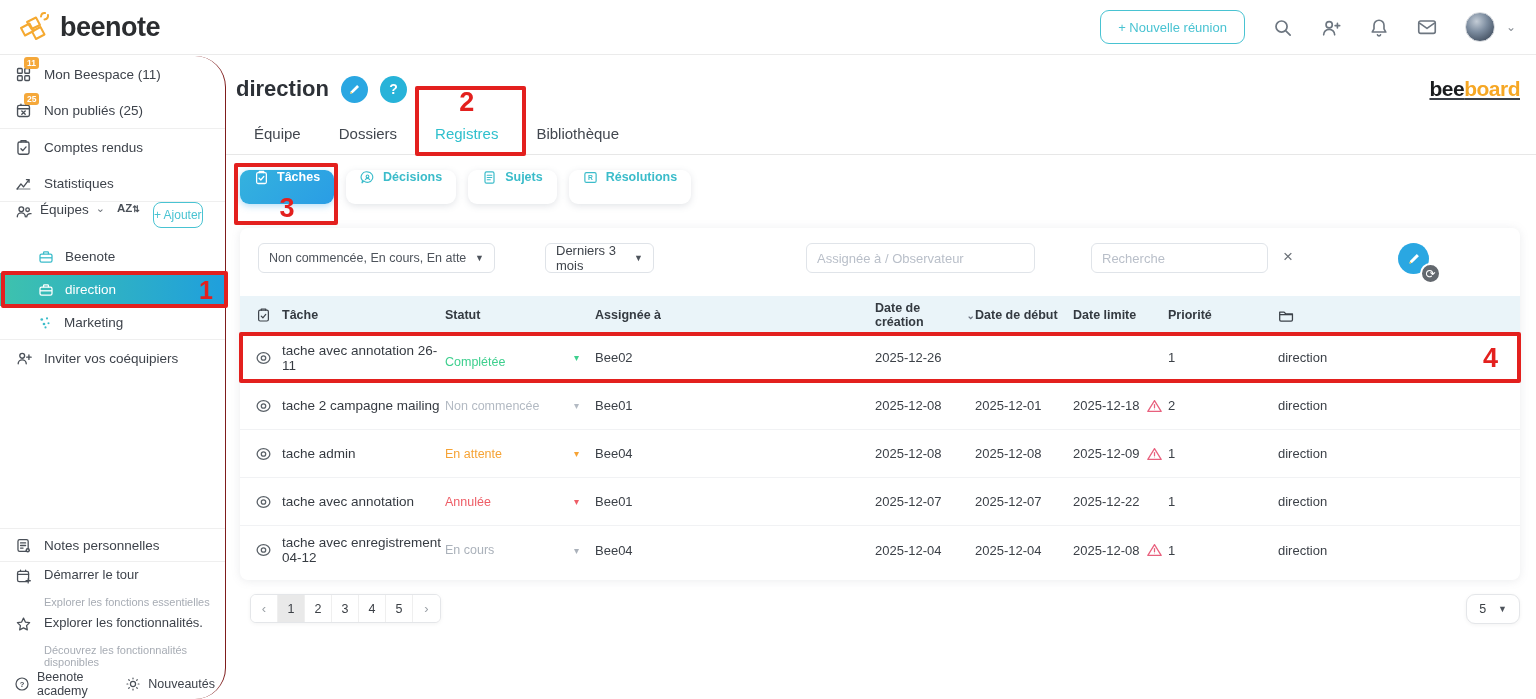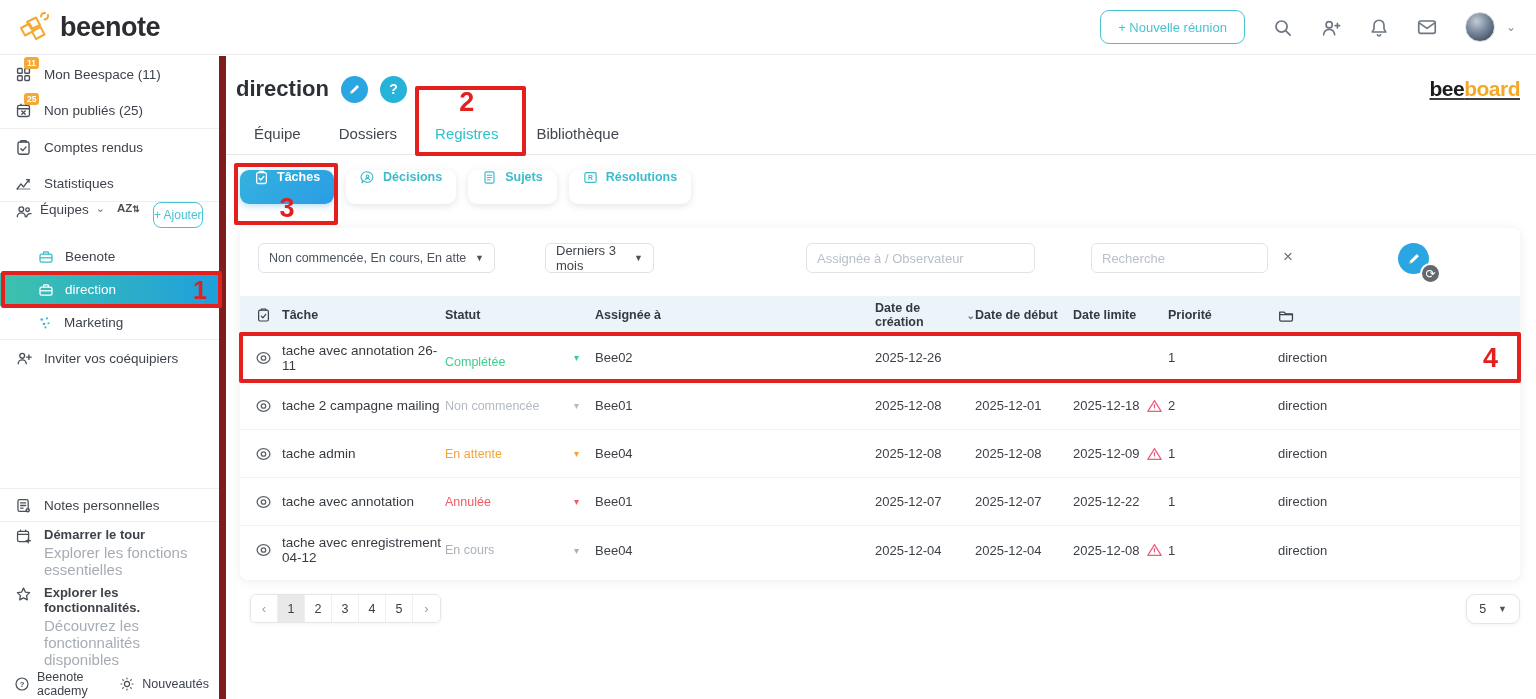--- a/index.html
+++ b/index.html
@@ -10,38 +10,38 @@
   .topbar{position:absolute;top:0;left:0;right:0;height:55px;background:#fff;border-bottom:1px solid #ebebeb;display:flex;align-items:center;padding:0 20px 0 14px;z-index:20;}
   .logo{display:flex;align-items:center;gap:6px;cursor:pointer;}
   .logo-text{font-size:27px;font-weight:700;color:#2b2d30;letter-spacing:-0.5px;}
   .topbar-right{margin-left:auto;display:flex;align-items:center;gap:27px;}
   .new-meeting{height:34px;padding:0 17px;border:1.5px solid #49c3d2;border-radius:9px;background:#fff;color:#49c3d2;font-size:13px;font-weight:500;font-family:inherit;cursor:pointer;}
   .hicon{display:flex;align-items:center;cursor:pointer;}
   .avatar{width:30px;height:30px;border-radius:50%;background:radial-gradient(circle at 38% 30%,#c3ccd6 0%,#7d8da0 40%,#2c3848 100%);border:1px solid #d9dce0;cursor:pointer;}
   .chev{color:#8a9097;font-size:12px;margin-left:-16px;cursor:pointer;}
 
   
-  .sidebar{position:absolute;top:56px;left:0;bottom:0;width:226px;border-right:7px solid #7f1d1d;background:#fff;display:flex;flex-direction:column;z-index:10;}
+  .sidebar{position:absolute;top:56px;left:0;bottom:0;width:226px;border-right:1px solid #7f1d1d;background:#fff;display:flex;flex-direction:column;z-index:10;border-radius:31px;}
   .side-item{height:36px;display:flex;align-items:center;gap:11px;padding:0 8px 0 14px;font-size:13.5px;font-weight:500;color:#3e434b;flex:none;cursor:pointer;}
   .icon-wrap{position:relative;width:19px;height:19px;flex:none;display:flex;align-items:center;justify-content:center;}
   .badge{position:absolute;top:-8px;left:10px;background:#f5a83a;color:#fff;font-size:8.5px;font-weight:700;padding:1px 3px;border-radius:3px;line-height:1.2;}
   .divider{border-top:1px solid #efefef;flex:none;}
   .teams-header{height:38px;display:flex;align-items:flex-start;gap:7px;padding-left:14px;font-size:13.5px;font-weight:500;color:#3e434b;flex:none;}
   .tchev{color:#6b7178;font-size:11px;}
   .az{font-size:11.5px;font-weight:700;color:#4a5058;margin-left:5px;cursor:pointer;}
   .az small{font-size:9px;}
   .add-btn{margin-left:6px;height:26px;padding:0 0;border:1px solid #49c3d2;border-radius:8px;background:#fff;color:#49c3d2;font-size:12px;font-family:inherit;cursor:pointer;}
   .team-item{height:33px;display:flex;align-items:center;gap:11px;padding-left:38px;font-size:13.5px;font-weight:500;color:#3e434b;position:relative;flex:none;cursor:pointer;}
   .team-item .ticn{color:#3bbcca;display:flex;}
   .team-item.active{background:linear-gradient(90deg,#3ec2ad,#1f9fdd);color:#fff;}
   .team-item.active .ticn{color:#fff;}
   .spacer{flex:1;}
   .side-item2{min-height:40px;display:flex;align-items:flex-start;gap:11px;padding:5px 8px 2px 14px;flex:none;cursor:pointer;}
-  .side-item2 .t1{font-size:13px;font-weight:700;color:#3e434b;}
-  .side-item2 .t2{font-size:15px;color:#a7acb4;margin-top:2px;}
+  .side-item2 .t1{font-size:13px;font-weight:400;color:#3e434b;}
+  .side-item2 .t2{font-size:11px;color:#a7acb4;margin-top:14px;}
   .bottom-row{height:29px;display:flex;align-items:center;justify-content:space-between;padding:0 10px 2px 14px;flex:none;font-size:12.5px;font-weight:500;color:#3e434b;}
   .bitem{display:flex;align-items:center;gap:7px;cursor:pointer;}
   .np{height:32px;}
 
   
   .main{position:absolute;top:56px;left:226px;right:0;bottom:0;background:#fff;}
   .title-row{position:absolute;top:16px;left:10px;right:16px;height:34px;display:flex;align-items:center;gap:12px;}
   .page-title{font-size:22px;font-weight:700;color:#2d3137;margin:0;}
   .circle-btn{width:27px;height:27px;border-radius:50%;border:none;display:flex;align-items:center;justify-content:center;color:#fff;cursor:pointer;flex:none;}
   .edit-cb{background:#2aa7e2;}

